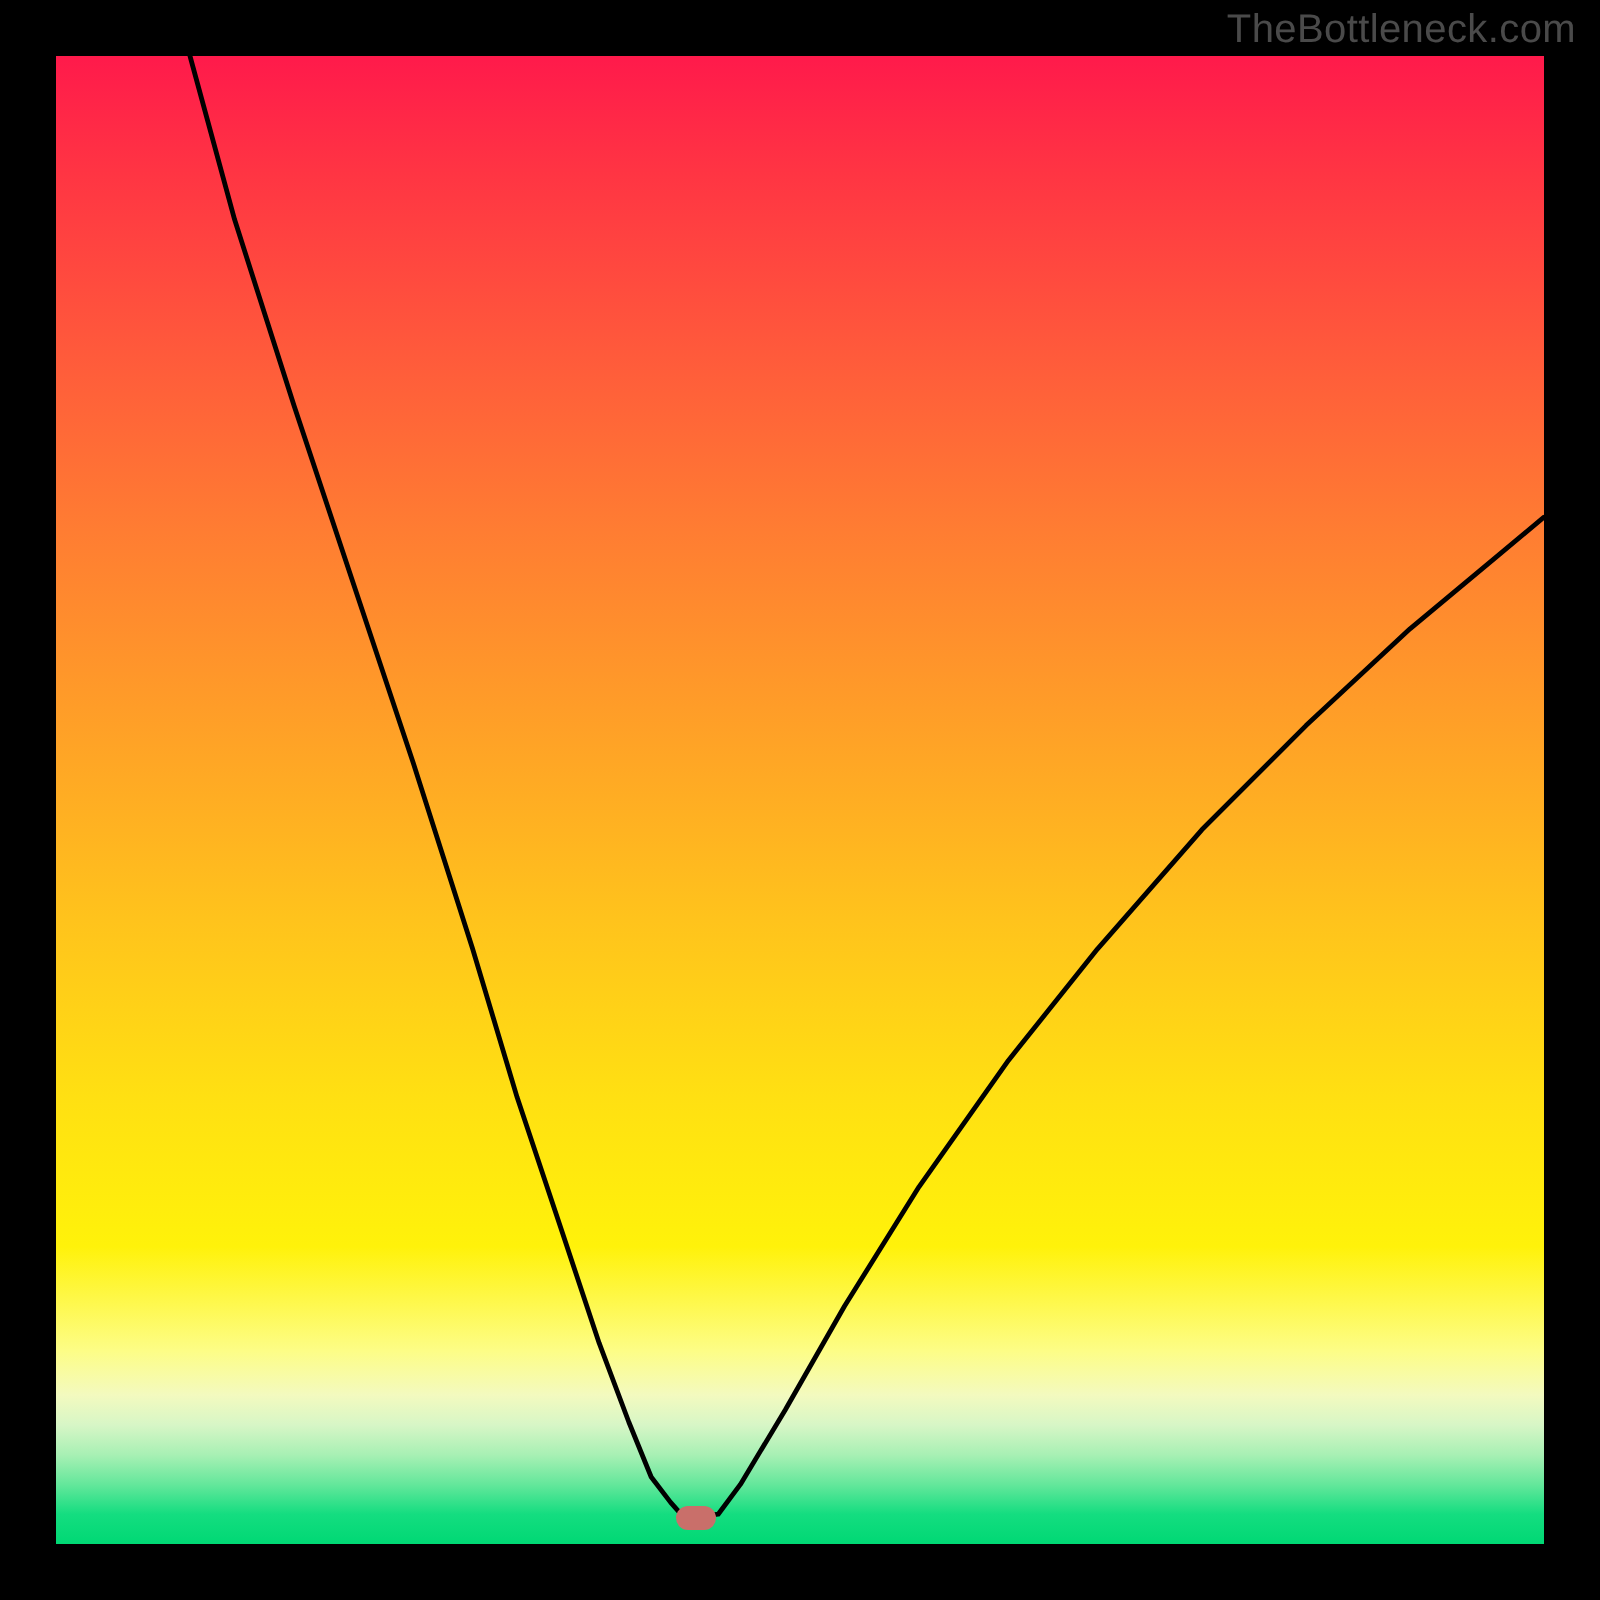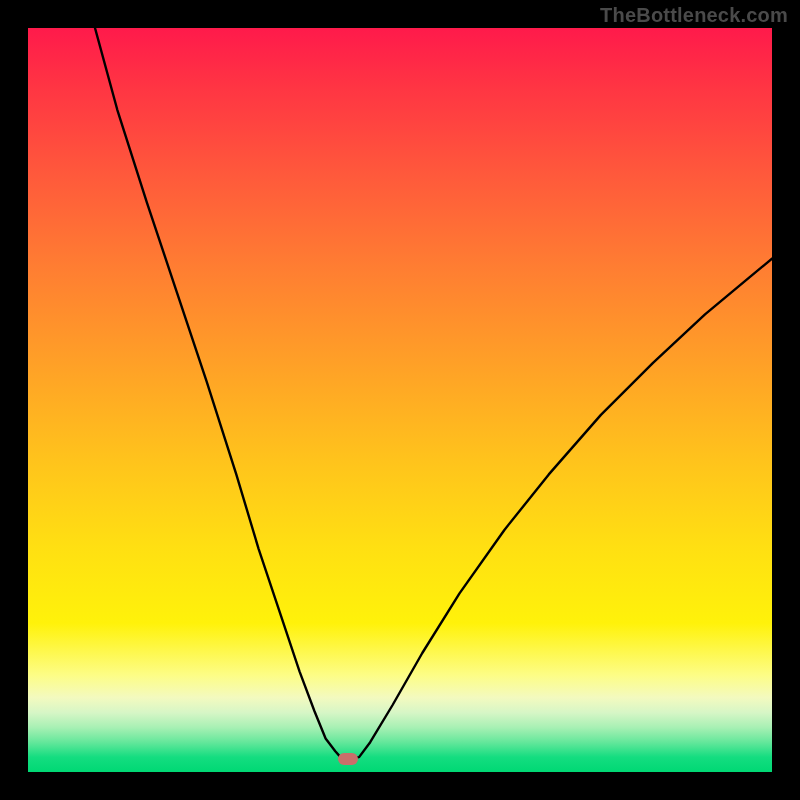--- a/index.html
+++ b/index.html
@@ -16,21 +16,21 @@
     width: 800px;
     height: 800px;
     background: #000;
   }
   .watermark {
     position: absolute;
     top: 4px;
     right: 12px;
     color: #4a4a4a;
     font-size: 20px;
-    font-weight: 700;
+    font-weight: 400;
     letter-spacing: 0.2px;
     z-index: 5;
   }
   .plot {
     position: absolute;
     left: 28px;
     top: 28px;
     width: 744px;
     height: 744px;
     overflow: hidden;

